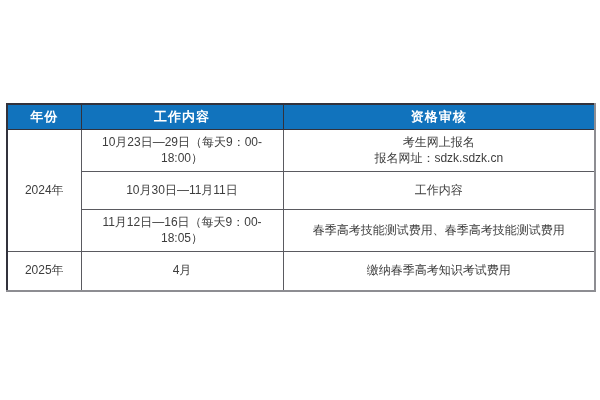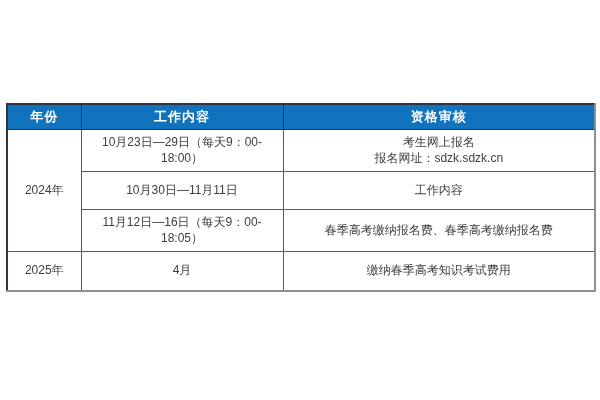--- a/index.html
+++ b/index.html
@@ -85,21 +85,21 @@
       </tr>
       <tr class="row-2">
         <td>10月30日—11月11日</td>
         <td>
           <span class="work-line">工作内容</span>
         </td>
       </tr>
       <tr class="row-3">
         <td>11月12日—16日（每天9：00-18:05）</td>
         <td>
-          <span class="work-line">春季高考缴纳报名费、春季高考缴纳报名费</span>
+          <span class="work-line">春季高考技能测试费用、春季高考技能测试费用</span>
         </td>
       </tr>
       <tr class="row-4">
         <td>2025年</td>
         <td>4月</td>
         <td>
           <span class="work-line">缴纳春季高考知识考试费用</span>
         </td>
       </tr>
     </tbody>

